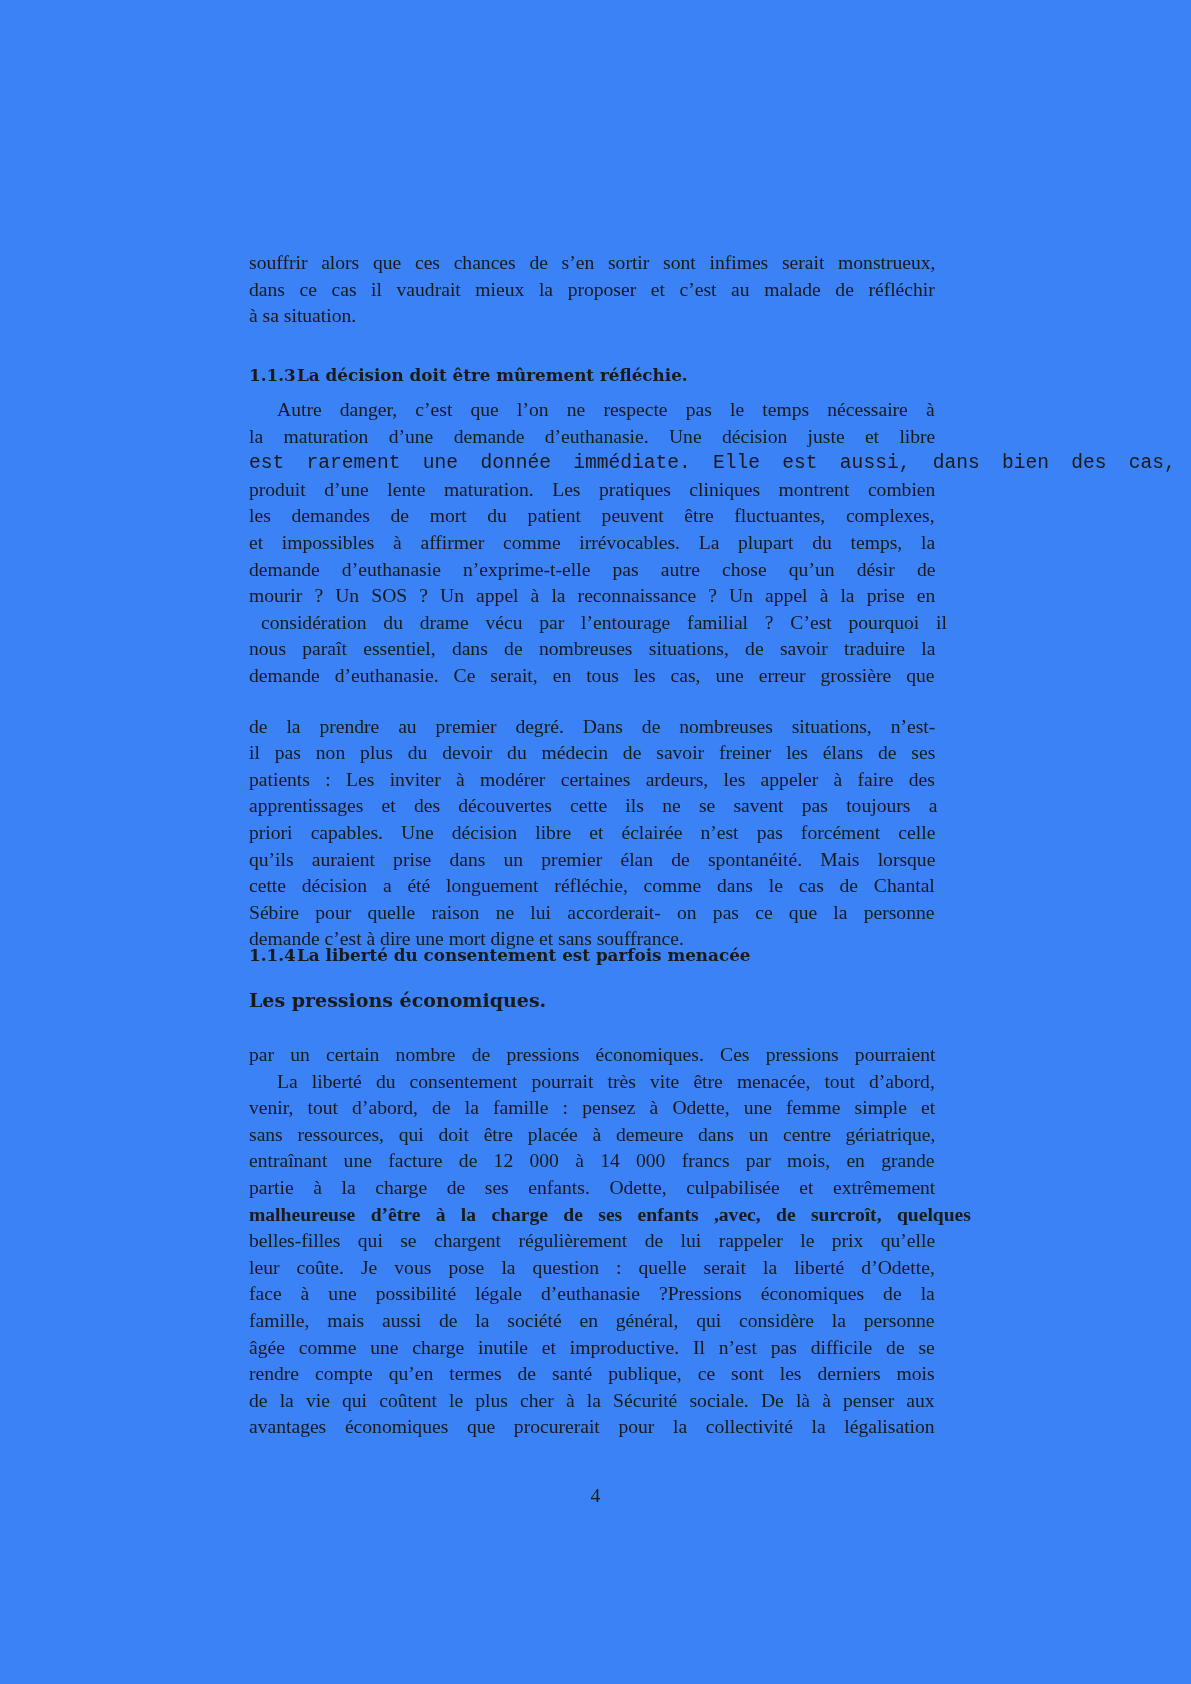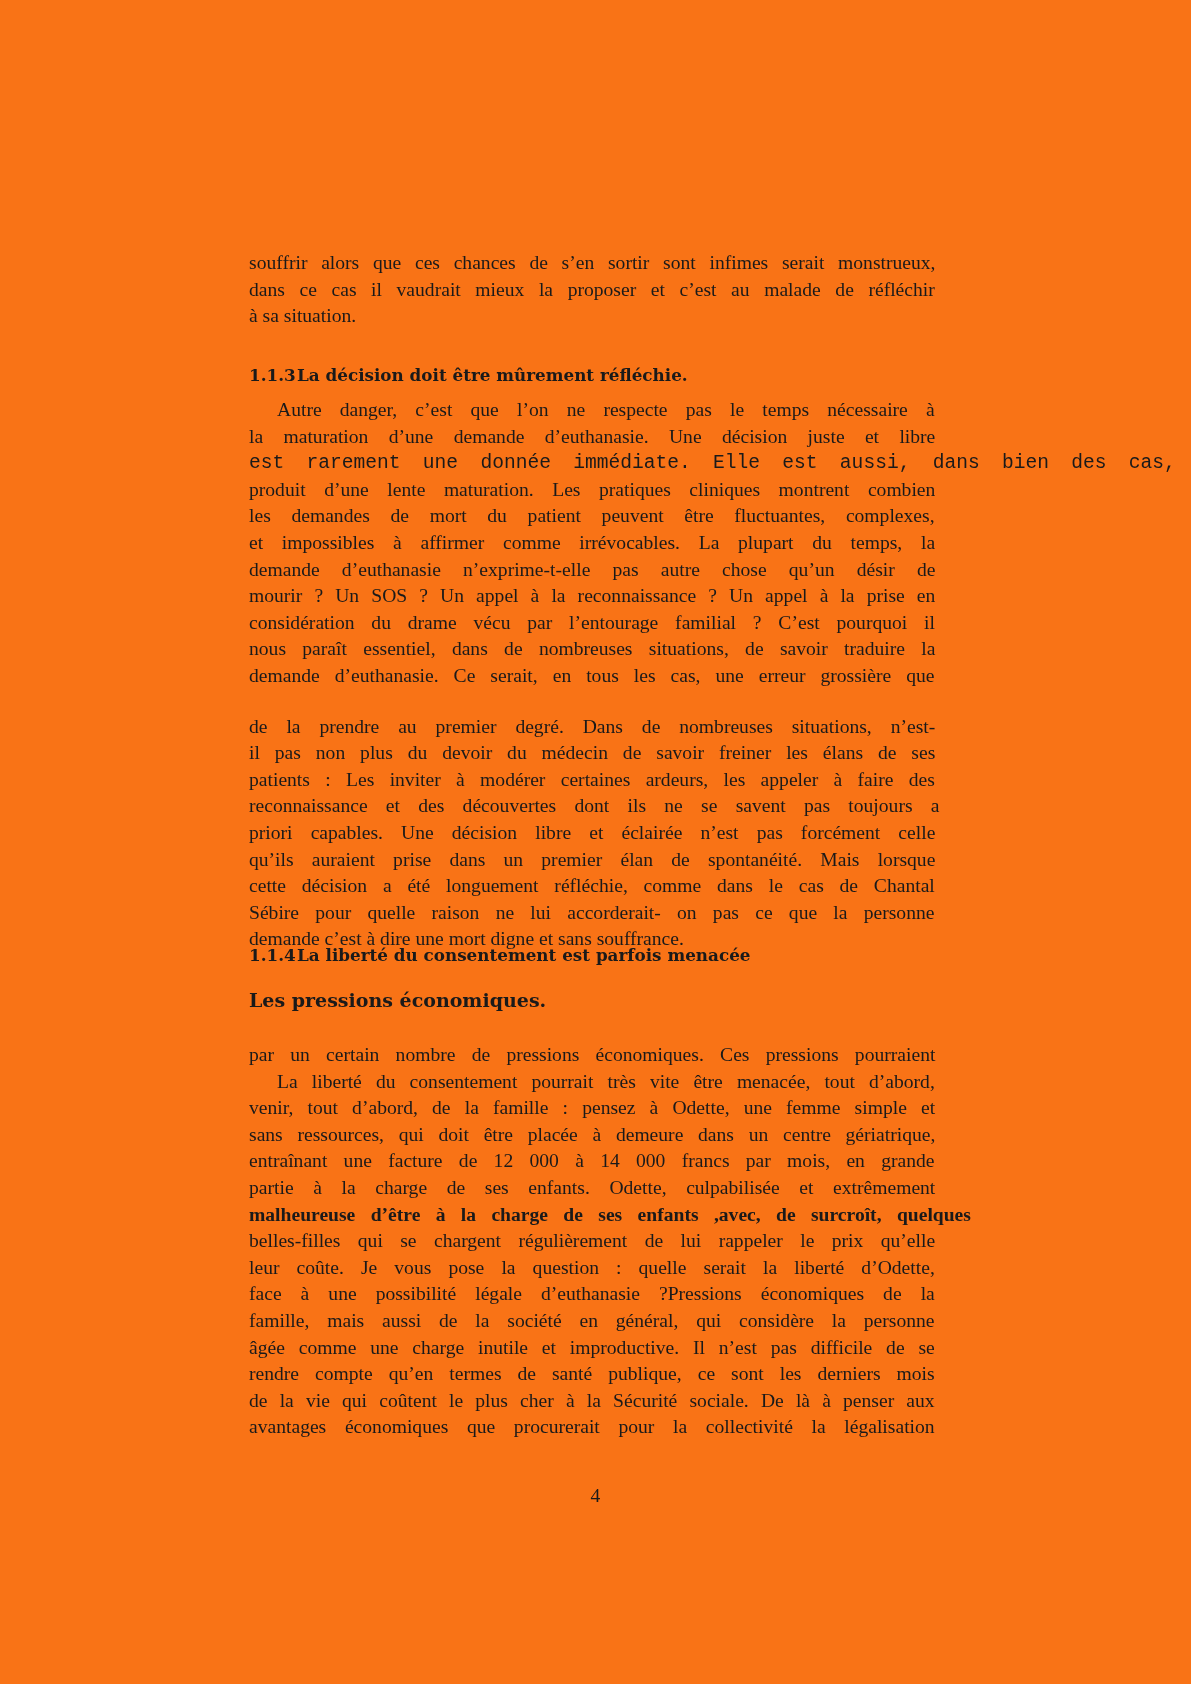--- a/index.html
+++ b/index.html
@@ -1,18 +1,18 @@
 <!DOCTYPE html>
 <html><head>
 <meta charset="utf-8">
 <style>
   html, body { margin: 0; padding: 0; background: #ffffff; }
   body { width: 1191px; height: 1684px; position: relative; overflow: hidden; }
   .page {
-    position: absolute; left: 0; top: 0; width: 1191px; height: 1684px; background: #f97316;
+    position: absolute; left: 0; top: 0; width: 1191px; height: 1684px; background: #3b82f6;
     font-family: "DejaVu Serif", "Liberation Serif", serif; color: #1a1a1a;
   }
   .block { position: absolute; left: 249px; width: 686px; }
   .line {
     display: block; height: 26.6px; line-height: 26.6px;
     font-family: "Liberation Serif", "DejaVu Serif", serif;
     font-size: 19.6px; text-align: justify; text-align-last: justify;
     white-space: nowrap; overflow: visible;
   }
   .line.last { text-align-last: left; }
@@ -48,27 +48,27 @@
 
   <div class="block" style="top:397px;">
     <span class="line indent" style="white-space: nowrap; display: block; text-align: left; text-align-last: left; word-spacing: 13.27px;">Autre danger, c’est que l’on ne respecte pas le temps nécessaire à</span>
     <span class="line" style="white-space: nowrap; display: block; text-align: left; text-align-last: left; word-spacing: 15.44px;">la maturation d’une demande d’euthanasie. Une décision juste et libre</span>
     <span class="line" style="white-space: nowrap; display: block; text-align: right; text-align-last: left; word-spacing: 10.5px; font-family: Liberation Mono, monospace;">est rarement une donnée immédiate. Elle est aussi, dans bien des cas, le</span>
     <span class="line" style="white-space: nowrap; display: block; text-align: left; text-align-last: left; word-spacing: 13.63px;">produit d’une lente maturation. Les pratiques cliniques montrent combien</span>
     <span class="line" style="white-space: nowrap; display: block; text-align: left; text-align-last: left; word-spacing: 15.78px;">les demandes de mort du patient peuvent être fluctuantes, complexes,</span>
     <span class="line" style="white-space: nowrap; display: block; text-align: right; text-align-last: left; word-spacing: 13.8px;">et impossibles à affirmer comme irrévocables. La plupart du temps, la</span>
     <span class="line" style="white-space: nowrap; display: block; text-align: left; text-align-last: left; word-spacing: 17.25px;">demande d’euthanasie n’exprime-t-elle pas autre chose qu’un désir de</span>
     <span class="line" style="white-space: nowrap; display: block; text-align: left; text-align-last: left; word-spacing: 7.19px;">mourir ? Un SOS ? Un appel à la reconnaissance ? Un appel à la prise en</span>
-    <span class="line" style="white-space: nowrap; display: block; text-align: center; text-align-last: left; word-spacing: 11.9px;">considération du drame vécu par l’entourage familial ? C’est pourquoi il</span>
+    <span class="line" style="white-space: nowrap; display: block; text-align: center; text-align-last: left; word-spacing: 11.9px; margin-left: 12px;">considération du drame vécu par l’entourage familial ? C’est pourquoi il</span>
     <span class="line" style="white-space: nowrap; display: block; text-align: left; text-align-last: left; word-spacing: 11.4px;">nous paraît essentiel, dans de nombreuses situations, de savoir traduire la</span>
     <span class="line" style="white-space: nowrap; display: block; text-align: left; text-align-last: left; word-spacing: 10.09px;">demande d’euthanasie. Ce serait, en tous les cas, une erreur grossière que</span>
     <span class="line" style="white-space: nowrap; display: block; text-align: left; text-align-last: left; word-spacing: 14px; margin-top: 24px;">de la prendre au premier degré. Dans de nombreuses situations, n’est-</span>
     <span class="line" style="white-space: nowrap; display: block; text-align: left; text-align-last: left; word-spacing: 10px;">il pas non plus du devoir du médecin de savoir freiner les élans de ses</span>
     <span class="line" style="white-space: nowrap; display: block; text-align: left; text-align-last: left; word-spacing: 10.42px;">patients : Les inviter à modérer certaines ardeurs, les appeler à faire des</span>
-    <span class="line" style="white-space: nowrap; display: block; text-align: left; text-align-last: left; word-spacing: 13.36px;">reconnaissance et des découvertes dont ils ne se savent pas toujours a</span>
+    <span class="line" style="white-space: nowrap; display: block; text-align: left; text-align-last: left; word-spacing: 13.36px;">apprentissages et des découvertes cette ils ne se savent pas toujours a</span>
     <span class="line" style="white-space: nowrap; display: block; text-align: left; text-align-last: left; word-spacing: 13.2px;">priori capables. Une décision libre et éclairée n’est pas forcément celle</span>
     <span class="line" style="white-space: nowrap; display: block; text-align: left; text-align-last: left; word-spacing: 13.3px;">qu’ils auraient prise dans un premier élan de spontanéité. Mais lorsque</span>
     <span class="line" style="white-space: nowrap; display: block; text-align: left; text-align-last: left; word-spacing: 10.91px;">cette décision a été longuement réfléchie, comme dans le cas de Chantal</span>
     <span class="line" style="white-space: nowrap; display: block; text-align: left; text-align-last: left; word-spacing: 11.33px;">Sébire pour quelle raison ne lui accorderait- on pas ce que la personne</span>
     <span class="line last" style="white-space: nowrap;">demande c’est à dire une mort digne et sans souffrance.</span>
   </div>
 
   <div class="heading" style="top:943px;">
     <span class="num">1.1.4</span><span>La liberté du consentement est parfois menacée</span>
   </div>

